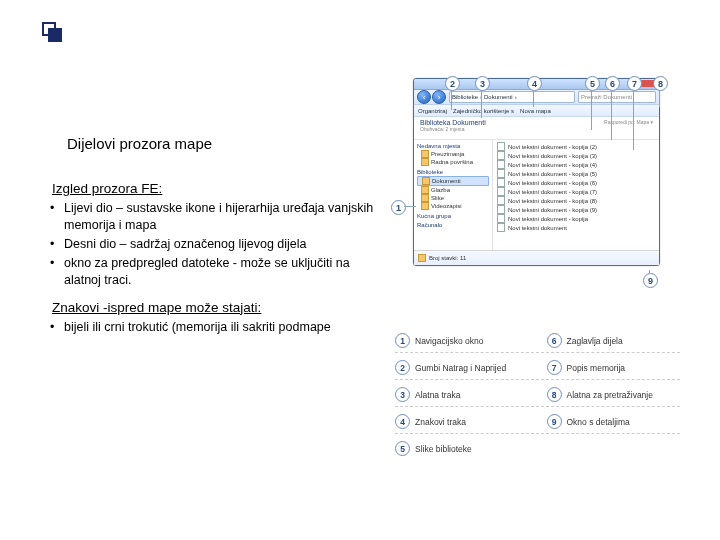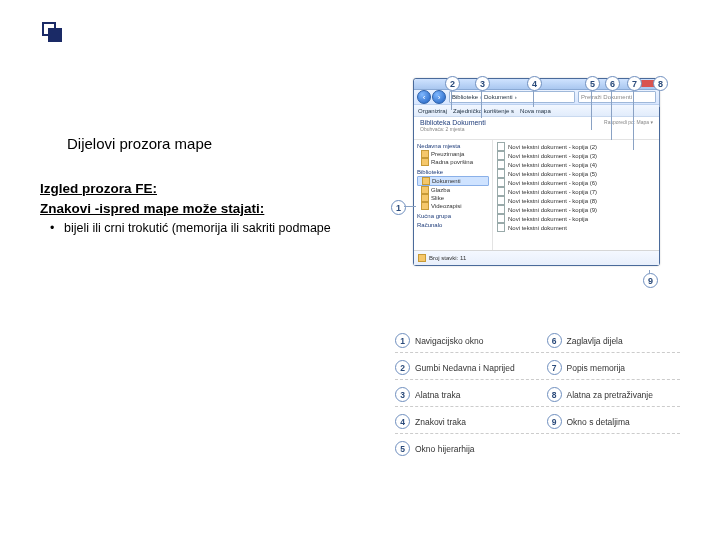--- a/index.html
+++ b/index.html
@@ -3,21 +3,21 @@
 <meta charset="utf-8">
 <style>
   html,body{margin:0;padding:0;width:720px;height:540px;background:#fff;font-family:Verdana,Geneva,sans-serif;color:#000;font-size:12.5px;}
   .page{width:720px;height:540px;position:relative;}
   .corner{position:absolute;top:22px;left:42px;width:18px;height:18px;}
   .corner .sq{position:absolute;width:10px;height:10px;border:2px solid #1a2a66;}
   .corner .sq.a{top:0;left:0;background:#fff;}
   .corner .sq.b{top:6px;left:6px;background:#1a2a66;}
   .title{position:absolute;top:135px;left:55px;font-size:15px;font-weight:400;margin-left:12px;}
   .textcol{position:absolute;top:180px;left:40px;width:345px;line-height:1.35;}
-  .textcol h3{margin:0 0 2px 0;font-size:13.5px;font-weight:700;text-decoration:underline;}
+  .textcol h3{margin:0 0 2px 12px;font-size:13.5px;font-weight:400;text-decoration:underline;}
   .textcol ul{margin:0 0 10px 0;padding:0 0 0 14px;list-style:none;}
   .textcol li{position:relative;padding-left:10px;margin-bottom:2px;}
   .textcol li::before{content:"•";position:absolute;left:-4px;top:0;}
   .figure{position:absolute;top:78px;left:395px;width:280px;}
   .win{width:245px;border:1px solid #4a6a9a;border-radius:3px;background:#fff;box-shadow:0 0 2px rgba(0,0,0,.2);margin-left:18px;font-size:6px;color:#333;}
   .win .chrome{height:10px;background:linear-gradient(#cfe3ff,#a9c7f0);border-bottom:1px solid #8aa9d4;position:relative;border-radius:3px 3px 0 0;}
   .win .chrome .x{position:absolute;right:2px;top:1px;width:16px;height:7px;background:#d9534f;border-radius:1px;}
   .win .addr{height:14px;background:linear-gradient(#eaf2ff,#d7e6ff);border-bottom:1px solid #bcd1ef;display:flex;align-items:center;gap:3px;padding:0 3px;}
   .nav{display:flex;gap:1px;}
   .navbtn{width:12px;height:12px;border-radius:50%;background:radial-gradient(circle at 35% 30%,#7fb8ff,#1f5fbf);border:1px solid #2a5fa8;display:flex;align-items:center;justify-content:center;color:#fff;font-size:8px;}
@@ -53,20 +53,25 @@
 <div class="page">
   <div class="corner">
     <div class="sq a"></div>
       <div class="sq b"></div>
   </div>
 
   <div class="title">Dijelovi prozora mape</div>
 
   <div class="textcol">
     <h3>Izgled prozora FE:</h3>
+    <ul id="list1">
+        <li>Lijevi dio – sustavske ikone i hijerarhija uređaja vanjskih memorija i mapa</li>
+        <li>Desni dio – sadržaj označenog lijevog dijela</li>
+        <li>okno za predpregled datoteke - može se uključiti na alatnoj traci.</li>
+      </ul>
     <h3>Znakovi -ispred mape može stajati:</h3>
     <ul id="list2">
         <li>bijeli ili crni trokutić (memorija ili sakriti podmape</li>
       </ul>
   </div>
 
   <div class="figure">
     <div class="win">
       <div class="chrome">
           <div class="x"></div>
@@ -215,21 +220,21 @@
         <div class="num">1</div>
         <span>Navigacijsko okno</span>
       </div>
       <div class="item">
         <div class="num">6</div>
         <span>Zaglavlja dijela</span>
       </div>
       <div class="sep"></div>
       <div class="item">
         <div class="num">2</div>
-        <span>Gumbi Nedavna i Naprijed</span>
+        <span>Gumbi Natrag i Naprijed</span>
       </div>
       <div class="item">
         <div class="num">7</div>
         <span>Popis memorija</span>
       </div>
       <div class="sep"></div>
       <div class="item">
         <div class="num">3</div>
         <span>Alatna traka</span>
       </div>
@@ -242,16 +247,16 @@
         <div class="num">4</div>
         <span>Znakovi traka</span>
       </div>
       <div class="item">
         <div class="num">9</div>
         <span>Okno s detaljima</span>
       </div>
       <div class="sep"></div>
       <div class="item">
         <div class="num">5</div>
-        <span>Okno hijerarhija</span>
+        <span>Slike biblioteke</span>
       </div>
     </div>
 </div>
 
 </body></html>

